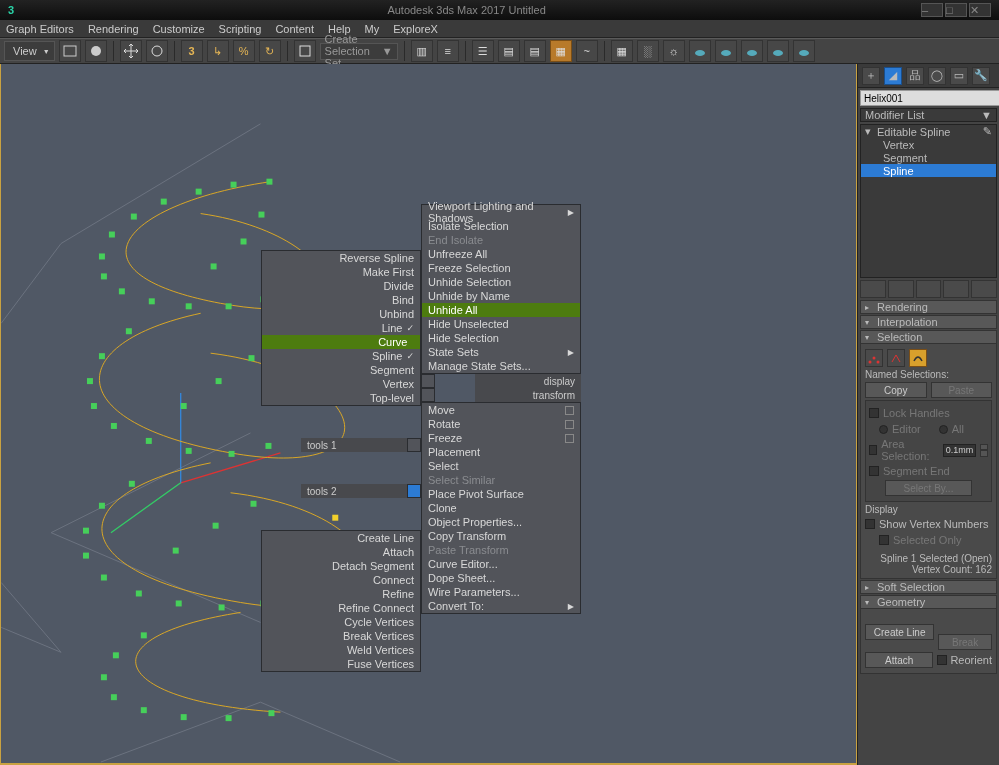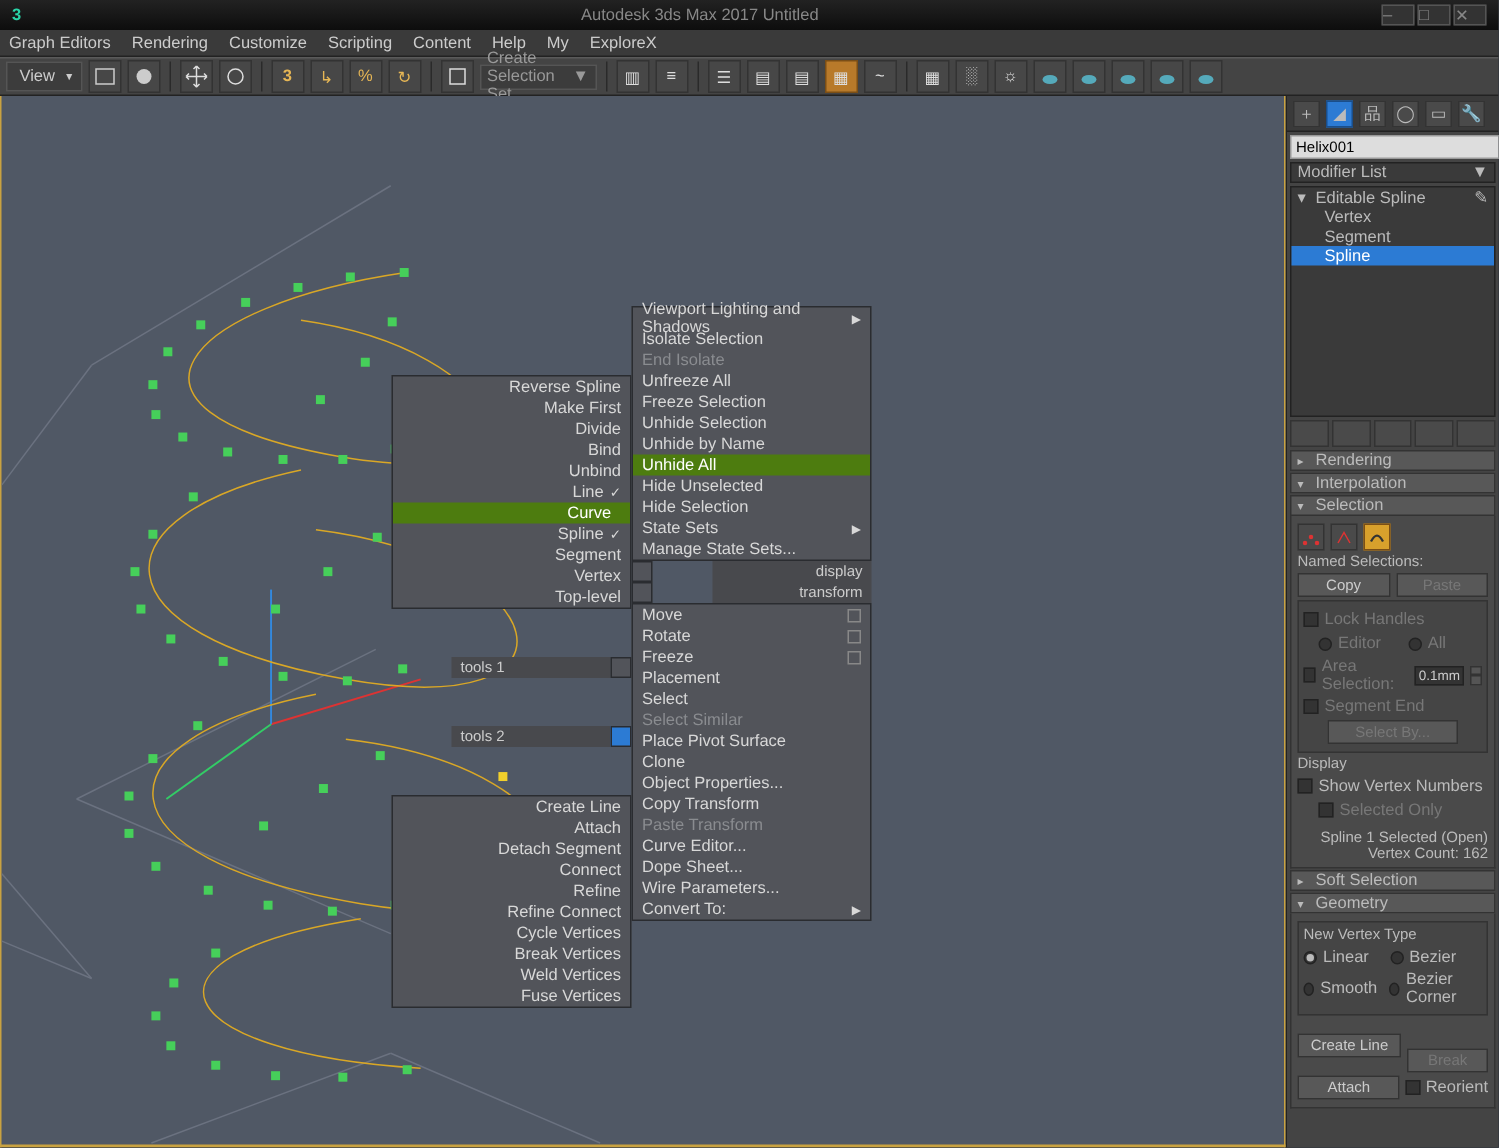--- a/index.html
+++ b/index.html
@@ -554,35 +554,20 @@
           <span>Soft Selection</span>
         </div>
       </div>
 
     <div class="rollout">
       <div class="roll-head">
           <span class="chev">▾</span>
           <span>Geometry</span>
         </div>
       <div class="roll-body">
-        <div class="inset-box">
-          <div style="font-size:10px;margin-bottom:2px;">New Vertex Type</div>
-          <div class="row">
-              <div class="rb on"></div>
-              <span>Linear</span>
-            <div class="rb" style="margin-left:10px;"></div>
-              <span>Bezier</span>
-            </div>
-          <div class="row">
-              <div class="rb"></div>
-              <span>Smooth</span>
-            <div class="rb" style="margin-left:4px;"></div>
-              <span>Bezier Corner</span>
-            </div>
-        </div>
         <div class="row">
             <div class="pbtn" style="flex:1.3;">Create Line</div>
           <div class="pbtn dis" style="flex:1;margin-top:20px;">Break</div>
           </div>
         <div class="row">
             <div class="pbtn" style="flex:1.3;">Attach</div>
           <div style="flex:1;display:flex;align-items:center;gap:3px;">
               <div class="cb"></div>
               <span>Reorient</span>
             </div>

